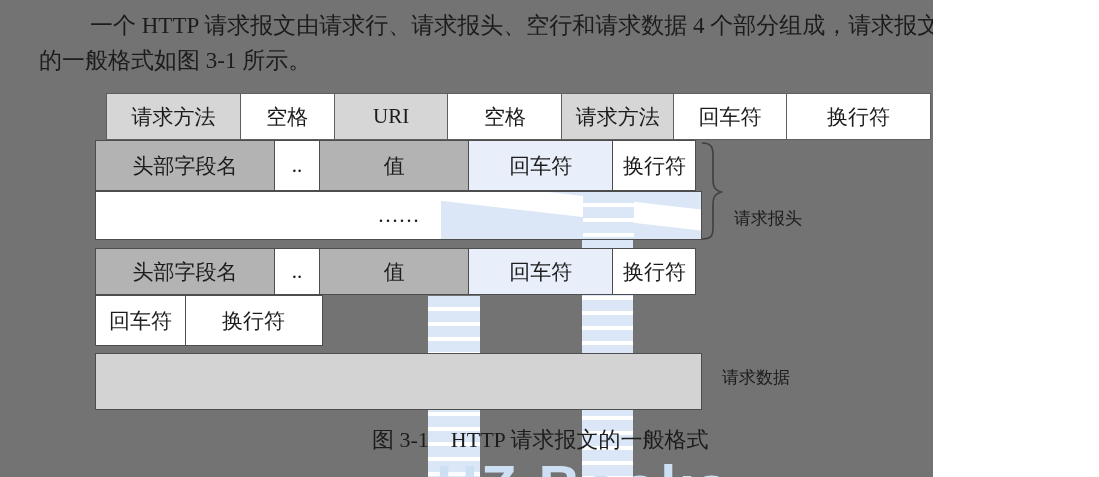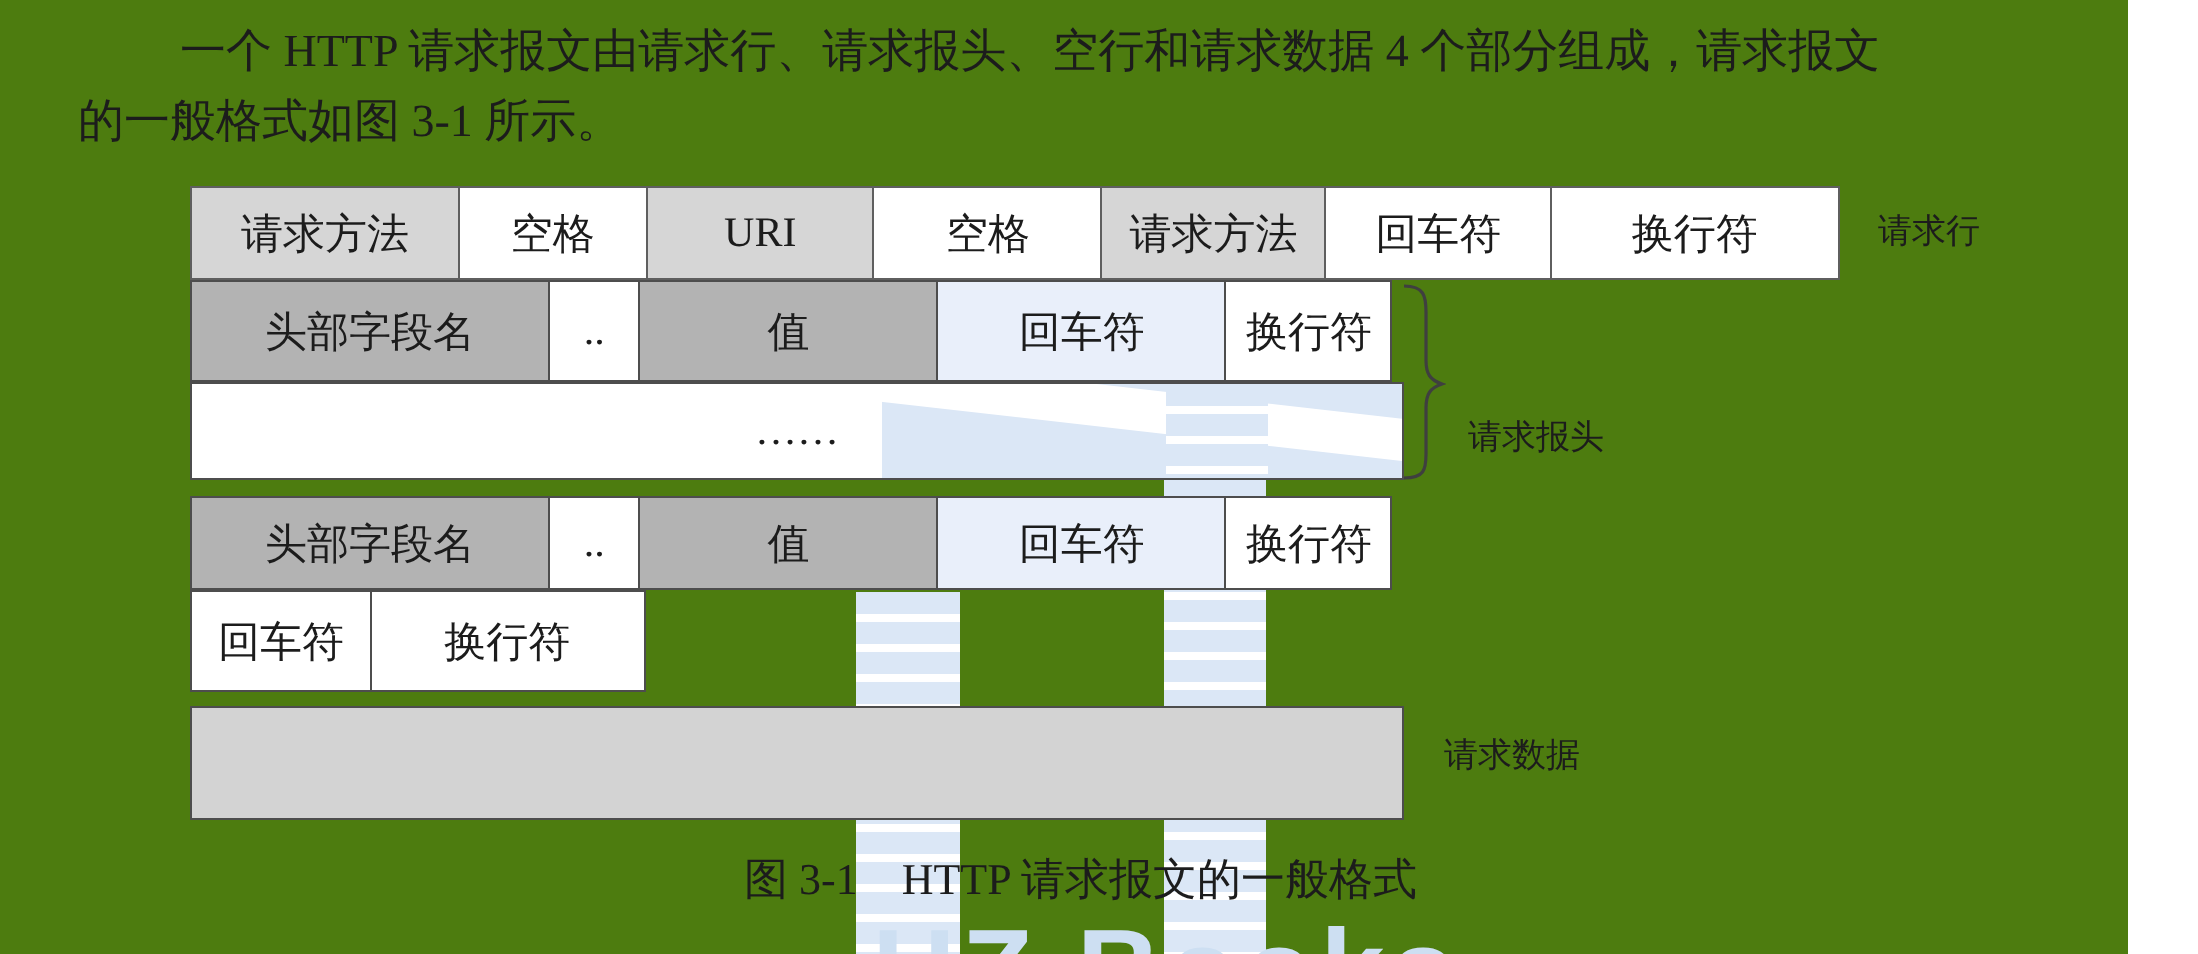--- a/index.html
+++ b/index.html
@@ -1,18 +1,18 @@
 <!DOCTYPE html>
 <html><head>
 <meta charset="utf-8">
 <style>
   html,body { margin:0; padding:0; background:#ffffff; }
   .page {
-    position:relative; width:1064px; height:477px; overflow:hidden;
-    background:#4d7c0f; font-family:"Liberation Serif","DejaVu Serif",serif;
+    position:relative; width:933px; height:477px; overflow:hidden;
+    background:#737373; font-family:"Liberation Serif","DejaVu Serif",serif;
     color:#1c1c1c;
   }
 
   
   .para-line { position:absolute; font-size:23px; white-space:pre; z-index:2; }
 
   
   .wm { position:absolute; z-index:0; }
   .wm-bar {
     background:repeating-linear-gradient(180deg,#dbe7f6 0px,#dbe7f6 11px,#ffffff 11px,#ffffff 15px);
@@ -56,21 +56,21 @@
 
   <div class="wm">
     <div class="wm wm-bar" style="left:428px; top:296px; width:52px; height:181px;"></div>
     <div class="wm wm-bar" style="left:582px; top:240px; width:51px; height:237px;"></div>
     <div class="wm wm-text" style="left:436px; top:452px;">HZ Books</div>
   </div>
 
   <div class="para-line" style="left:90px; top:10px;">一个 HTTP 请求报文由请求行、请求报头、空行和请求数据 4 个部分组成，请求报文</div>
   <div class="para-line" style="left:39px; top:45px;">的一般格式如图 3-1 所示。</div>
 
-  <div class="row row1" style="left:95px; top:93px; height:47px;">
+  <div class="row row1" style="left:106px; top:93px; height:47px;">
     <div class="cell shade-light" style="width:135px;"><span class="cell-text">请求方法</span></div>
     <div class="cell" style="width:95px;"><span class="cell-text">空格</span></div>
     <div class="cell shade-light" style="width:115px;"><span class="cell-text">URI</span></div>
     <div class="cell" style="width:115px;"><span class="cell-text">空格</span></div>
     <div class="cell shade-light" style="width:113px;"><span class="cell-text">请求方法</span></div>
     <div class="cell" style="width:114px;"><span class="cell-text">回车符</span></div>
     <div class="cell" style="width:145px;"><span class="cell-text">换行符</span></div>
   </div>
   <div class="side-label" style="left:939px; top:104px;">请求行</div>
 

